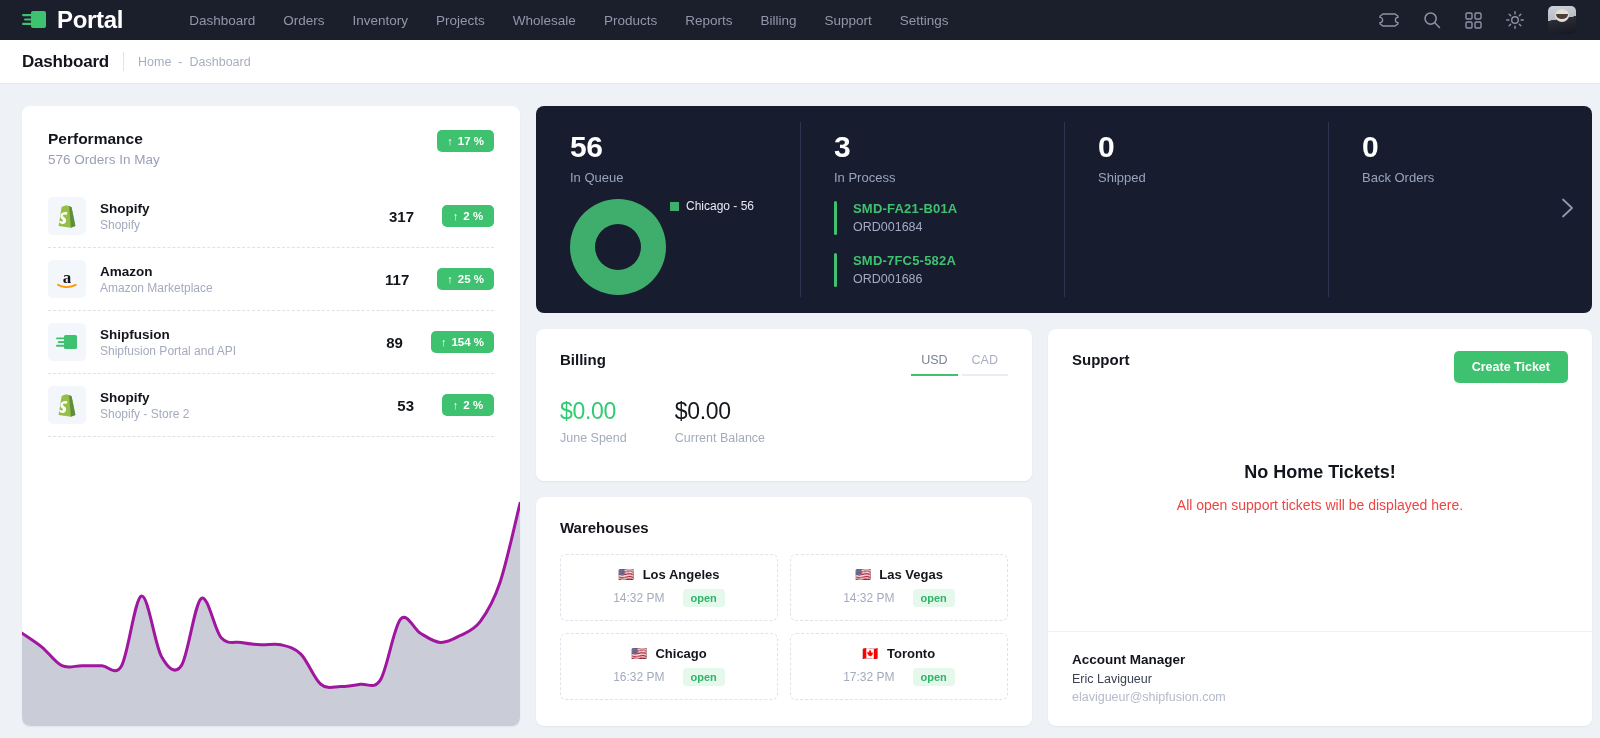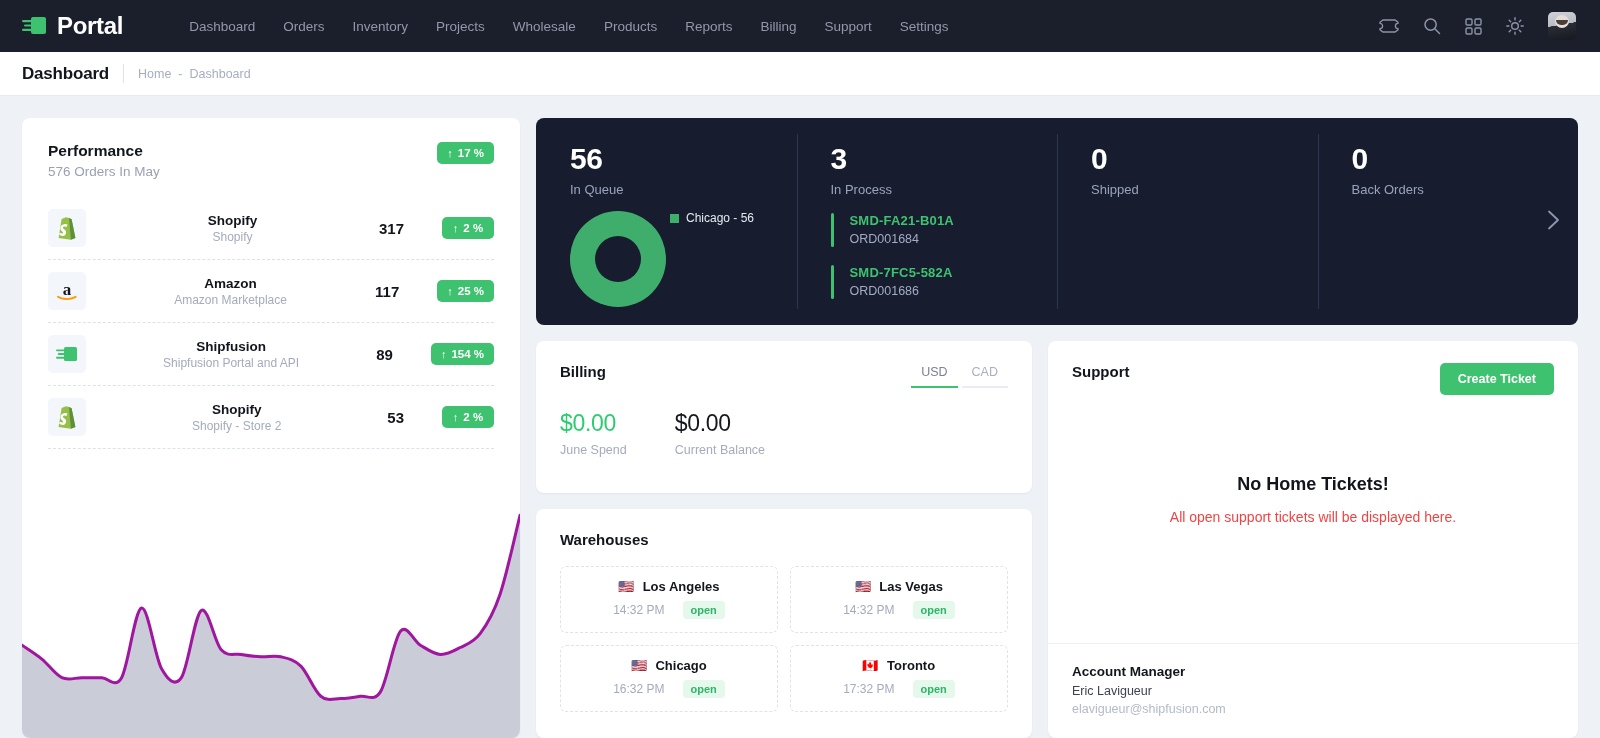--- a/index.html
+++ b/index.html
@@ -5,21 +5,21 @@
   * { box-sizing: border-box; margin: 0; padding: 0; }
   html, body {
     width: 1600px; height: 738px;
     background: #eef2f6;
     font-family: "Liberation Sans", sans-serif;
     overflow: hidden;
   }
 
   
   .topnav {
-    height: 52px; background: #1b1e2b;
+    height: 40px; background: #1b1e2b;
     display: flex; align-items: center;
     padding: 0 18px 0 22px;
   }
   .brand { display: flex; align-items: center; gap: 9px; margin-right: 52px; }
   .brand-mark { width: 26px; height: 24px; position: relative; }
   .brand-name { color: #fff; font-size: 24px; font-weight: 700; letter-spacing: -0.3px; }
   .nav-links { display: flex; align-items: center; gap: 0px; flex: 1; }
   .nav-link {
     color: #9297ab; font-size: 13.5px; padding: 6px 14px;
     cursor: pointer; white-space: nowrap;
@@ -44,47 +44,47 @@
   .crumbbar {
     height: 44px; background: #fff; display: flex; align-items: center;
     padding-left: 22px; gap: 14px; border-bottom: 1px solid #e6eaf0;
   }
   .page-title { font-size: 17px; font-weight: 700; color: #13151d; letter-spacing: -0.2px; }
   .crumb-div { width: 1px; height: 19px; background: #dfe3eb; }
   .crumbs { display: flex; align-items: center; gap: 7px; font-size: 12.5px; color: #a7aec0; }
   .crumb { cursor: pointer; }
 
   
-  .stage { padding: 22px 22px 0 22px; display: flex; gap: 16px; height: 642px; }
+  .stage { padding: 22px 8px 0 22px; display: flex; gap: 16px; height: 642px; }
   .col-left { width: 498px; flex: none; display: flex; flex-direction: column; }
   .col-right { flex: 1; display: flex; flex-direction: column; gap: 16px; }
 
   .card { background:#fff; border-radius: 8px; box-shadow: 0 1px 2px rgba(20,30,60,.06); }
 
   
   .perf { flex: 1; display: flex; flex-direction: column; overflow: hidden; position: relative; }
   .perf-head { padding: 24px 26px 0 26px; display:flex; justify-content:space-between; align-items:flex-start; }
   .perf-title { font-size: 15.5px; font-weight: 700; color: #13151d; }
   .perf-sub { font-size: 13.5px; color: #9aa1b5; margin-top: 4px; }
   .badge {
     background:#3ec26f; color:#fff; font-size:11.5px; font-weight:700;
     border-radius:5px; padding:5px 10px; display:inline-flex; align-items:center; gap:5px;
     white-space:nowrap;
   }
   .badge .up { font-size: 11px; line-height: 1; }
   .perf-list { padding: 18px 26px 0 26px; }
   .prow { display:flex; align-items:center; gap:14px; padding:12px 0;
-          border-bottom:1px dashed #dde2ea;text-align:center; }
+          border-bottom:1px dashed #dde2ea; }
   .prow:last-child { border-bottom:1px dashed #dde2ea; }
   .picon { width:38px; height:38px; border-radius:5px; background:#f3f6fa;
            display:flex; align-items:center; justify-content:center; flex:none; }
   .pinfo { flex:1; min-width:0; }
   .pname { font-size:13.5px; font-weight:700; color:#13151d; }
   .pdesc { font-size:12px; color:#a4abbd; margin-top:2px; }
-  .pval { font-size:15px; font-weight:700; color:#13151d; margin-right:24px; }
+  .pval { font-size:15px; font-weight:700; color:#13151d; margin-right:14px; }
   .prow .badge { min-width: 52px; justify-content:center; }
 
   .spark { position:absolute; left:0; right:0; bottom:0; height:232px; }
   .spark svg { display:block; width:100%; height:100%; }
 
   
   .dark {
     background:#171d2e; border-radius:8px; height:207px; display:flex;
     position:relative; flex:none;
   }

